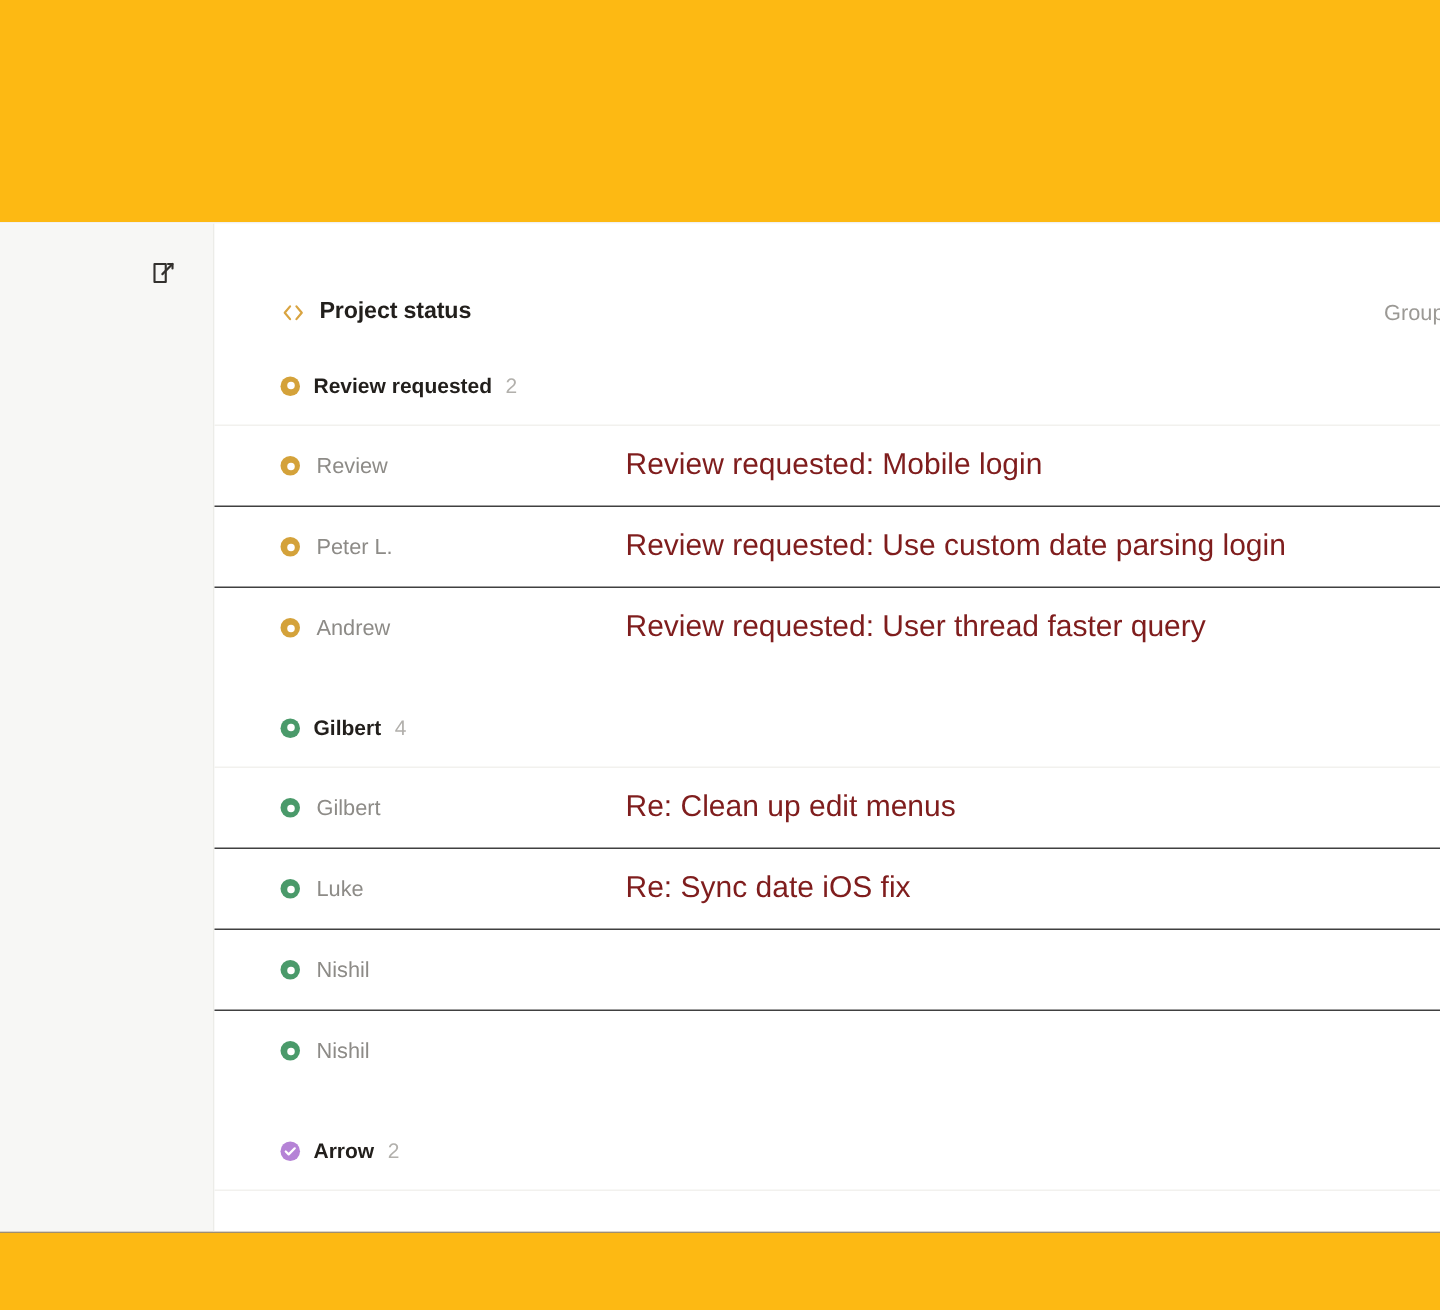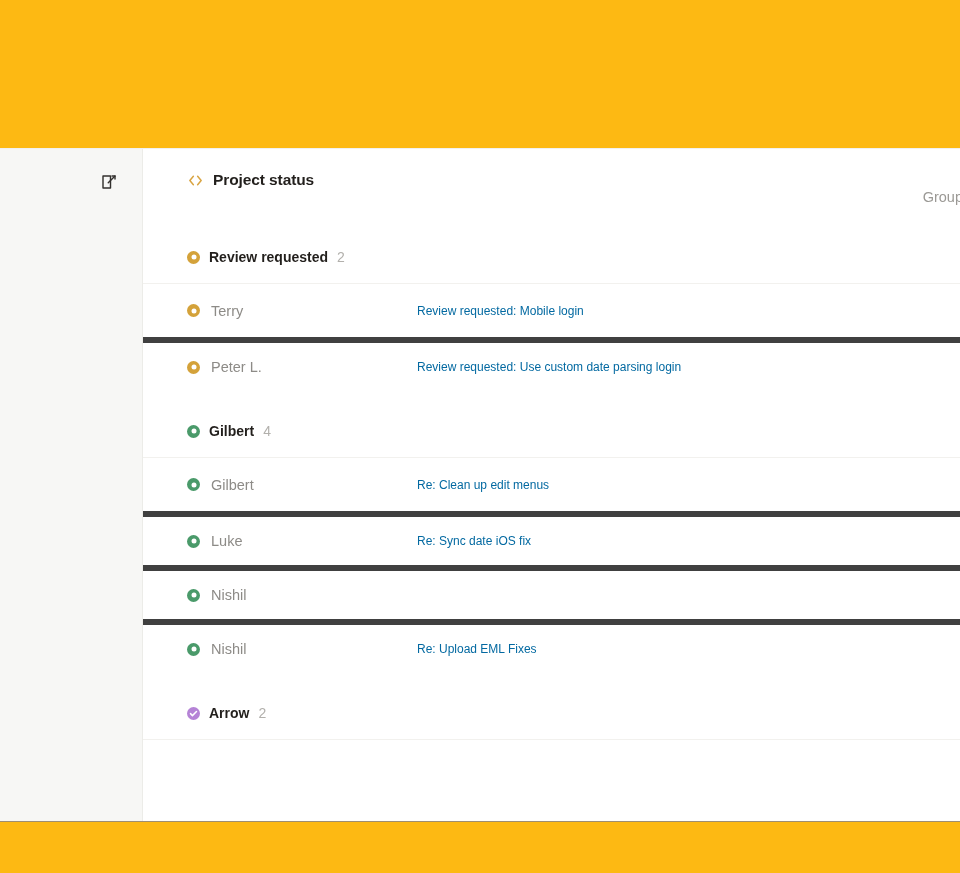--- a/index.html
+++ b/index.html
@@ -44,24 +44,23 @@
     height:52px; display:flex; align-items:center;
     padding-left:0; color:#6e6c68; font-size:14.5px;
     white-space:nowrap;
   }
   .side-gap { height:106px; }
 
   
   .main { flex:1 1 auto; background:#ffffff; position:relative; min-width:0; }
 
   .main-header {
-    display:flex; align-items:flex-start;
+    display:flex; align-items:flex-end;
     padding:22px 0 0 44px;
     height:68px;
-    flex-direction:column;
   }
   .hdr-left { display:flex; align-items:center; gap:9px; }
   .code-icon { color:#D9A441; display:flex; align-items:center; }
   .code-icon svg { width:17px; height:17px; display:block; }
   .hdr-title {
     font-size:15.5px; font-weight:bold; color:#221f1c; letter-spacing:-0.1px;
   }
   .hdr-right {
     margin-left:auto; padding-right:0;
     color:#9b9995; font-size:14.5px; white-space:nowrap;
@@ -75,32 +74,32 @@
     padding:0 0 0 44px; height:28px;
   }
   .group-title { font-size:14px; font-weight:bold; color:#221f1c; }
   .group-count { font-size:14px; color:#b2b0ac; }
 
   .rows { margin-top:12px; }
   .row {
     display:flex; align-items:center;
     height:54px;
     padding-left:44px; padding-right:0;
-    border-top:6px solid #404040;
+    border-top:1px solid #404040;
     position:relative;
   }
   .row:first-child { border-top:1px solid #F2F1EE; }
   .row-author {
     flex:0 0 230px;
     display:flex; align-items:center; gap:11px;
     font-size:14.5px; color:#8d8b87;
   }
   .row-subject {
     flex:1 1 auto; min-width:0;
-    font-size:12px; color:#0369a1; white-space:nowrap;
+    font-size:20px; color:#7f1d1d; white-space:nowrap;
   }
 
   
   .dot { width:13px; height:13px; flex:0 0 13px; border-radius:50%; position:relative; }
   .dot.donut::after {
     content:""; position:absolute; left:50%; top:50%;
     width:5px; height:5px; border-radius:50%;
     transform:translate(-50%,-50%); background:#ffffff;
   }
   .dot-amber { background:#D4A23A; }
@@ -156,35 +155,43 @@
         <div class="group-head">
           <span class="dot donut dot-amber"></span>
           <span class="group-title">Review requested</span>
           <span class="group-count">2</span>
         </div>
         <div class="rows">
 
           <div class="row">
             <div class="row-author">
               <span class="dot donut dot-amber"></span>
-              <span>Terry</span>
+              <span>Review</span>
             </div>
             <div class="row-subject">Review requested: Mobile login</div>
 
           </div>
 
           <div class="row">
             <div class="row-author">
               <span class="dot donut dot-amber"></span>
               <span>Peter L.</span>
             </div>
             <div class="row-subject">Review requested: Use custom date parsing login</div>
 
           </div>
 
+          <div class="row">
+            <div class="row-author">
+              <span class="dot donut dot-amber"></span>
+              <span>Andrew</span>
+            </div>
+            <div class="row-subject">Review requested: User thread faster query</div>
+
+          </div>
 
         </div>
       </div>
 
       <div class="group">
         <div class="group-head">
           <span class="dot donut dot-green"></span>
           <span class="group-title">Gilbert</span>
           <span class="group-count">4</span>
         </div>
@@ -214,21 +221,20 @@
               <span>Nishil</span>
             </div>
 
           </div>
 
           <div class="row">
             <div class="row-author">
               <span class="dot donut dot-green"></span>
               <span>Nishil</span>
             </div>
-            <div class="row-subject">Re: Upload EML Fixes</div>
 
           </div>
 
         </div>
       </div>
 
       <div class="group">
         <div class="group-head">
           <span class="dot dot-purple">
             <svg viewBox="0 0 12 12" fill="none" stroke="#ffffff" stroke-width="2" stroke-linecap="round" stroke-linejoin="round">

